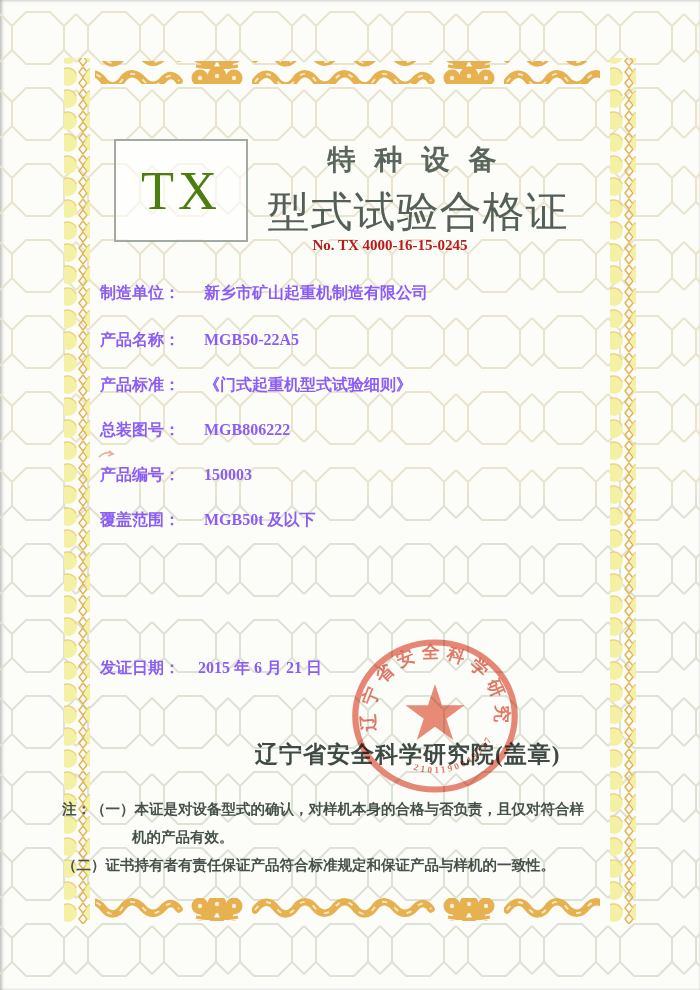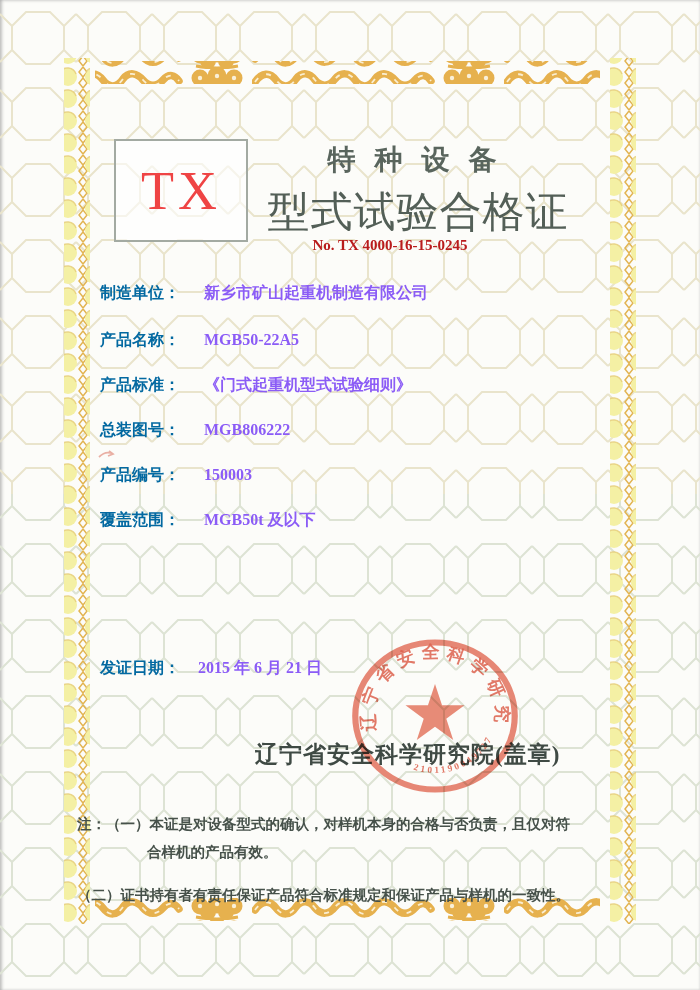--- a/index.html
+++ b/index.html
@@ -12,53 +12,53 @@
                inset 0 2px 3px -1px rgba(170,170,170,.4),
                inset -1px -1px 2px rgba(200,200,200,.3);
   }
   svg.bg{position:absolute;left:0;top:0;}
   
   .tx-box{
     position:absolute;left:114px;top:139px;width:130px;height:99px;
     border:2px solid #a3aaa2;display:flex;align-items:center;justify-content:center;
     background:rgba(255,255,255,.6);
   }
-  .tx-box span{font-size:54px;letter-spacing:4px;color:#ef4444;}
+  .tx-box span{font-size:54px;letter-spacing:4px;color:#4d7c0f;}
   
   .title-small{position:absolute;left:250px;top:141px;width:330px;text-align:center;
     font-size:28px;letter-spacing:6px;font-weight:600;color:#59655d;white-space:nowrap;}
   .title-large{position:absolute;left:248px;top:184px;width:340px;text-align:center;
     font-size:42px;letter-spacing:1px;color:#535f57;white-space:nowrap;}
   .cert-no{position:absolute;left:240px;top:237px;width:300px;text-align:center;
     font-size:15px;font-weight:700;color:#b91c1c;white-space:nowrap;}
   
   .fields{position:absolute;left:100px;top:283px;width:520px;height:300px;}
   .frow{position:absolute;left:0;white-space:nowrap;font-size:16px;}
   .frow:nth-child(1){top:0;}  .frow:nth-child(2){top:47px;}
   .frow:nth-child(3){top:92px;}.frow:nth-child(4){top:137px;}
   .frow:nth-child(5){top:182px;}.frow:nth-child(6){top:227px;}
   .frow:nth-child(7){top:270px;}
-  .flabel{font-weight:600;color:#0369a1;}
+  .flabel{font-weight:600;color:#8b5cf6;}
   .fvalue{margin-left:24px;color:#8b5cf6;font-weight:600;}
   
   .statement{position:absolute;left:88px;top:588px;width:505px;font-size:15.5px;
     line-height:31px;color:#46514a;font-weight:600;}
   
   .issue{position:absolute;left:100px;top:658px;font-size:16px;white-space:nowrap;}
   .issue .flabel{font-weight:600;}
   .issue .fvalue{margin-left:18px;font-weight:600;}
   
   .issuer{position:absolute;left:255px;top:739px;font-size:23px;letter-spacing:1px;
     color:#3f4a44;white-space:nowrap;font-weight:600;}
   
   svg.seal{position:absolute;left:347px;top:628px;mix-blend-mode:multiply;opacity:.92;}
   
   .notes{position:absolute;left:62px;top:795px;width:534px;font-size:14.5px;
     line-height:28px;color:#46514a;font-weight:600;}
-  .notes p{margin:15px;}
+  .notes p{margin:0;}
   .note1{padding-left:70px;text-indent:-70px;}
   .note2{margin-left:34px;margin-top:4px;}
   .pen-mark{position:absolute;left:98px;top:448px;opacity:.65;}
 </style>
 </head>
 <body>
 
 <div class="page">
 
   <svg class="bg" width="700" height="990">

